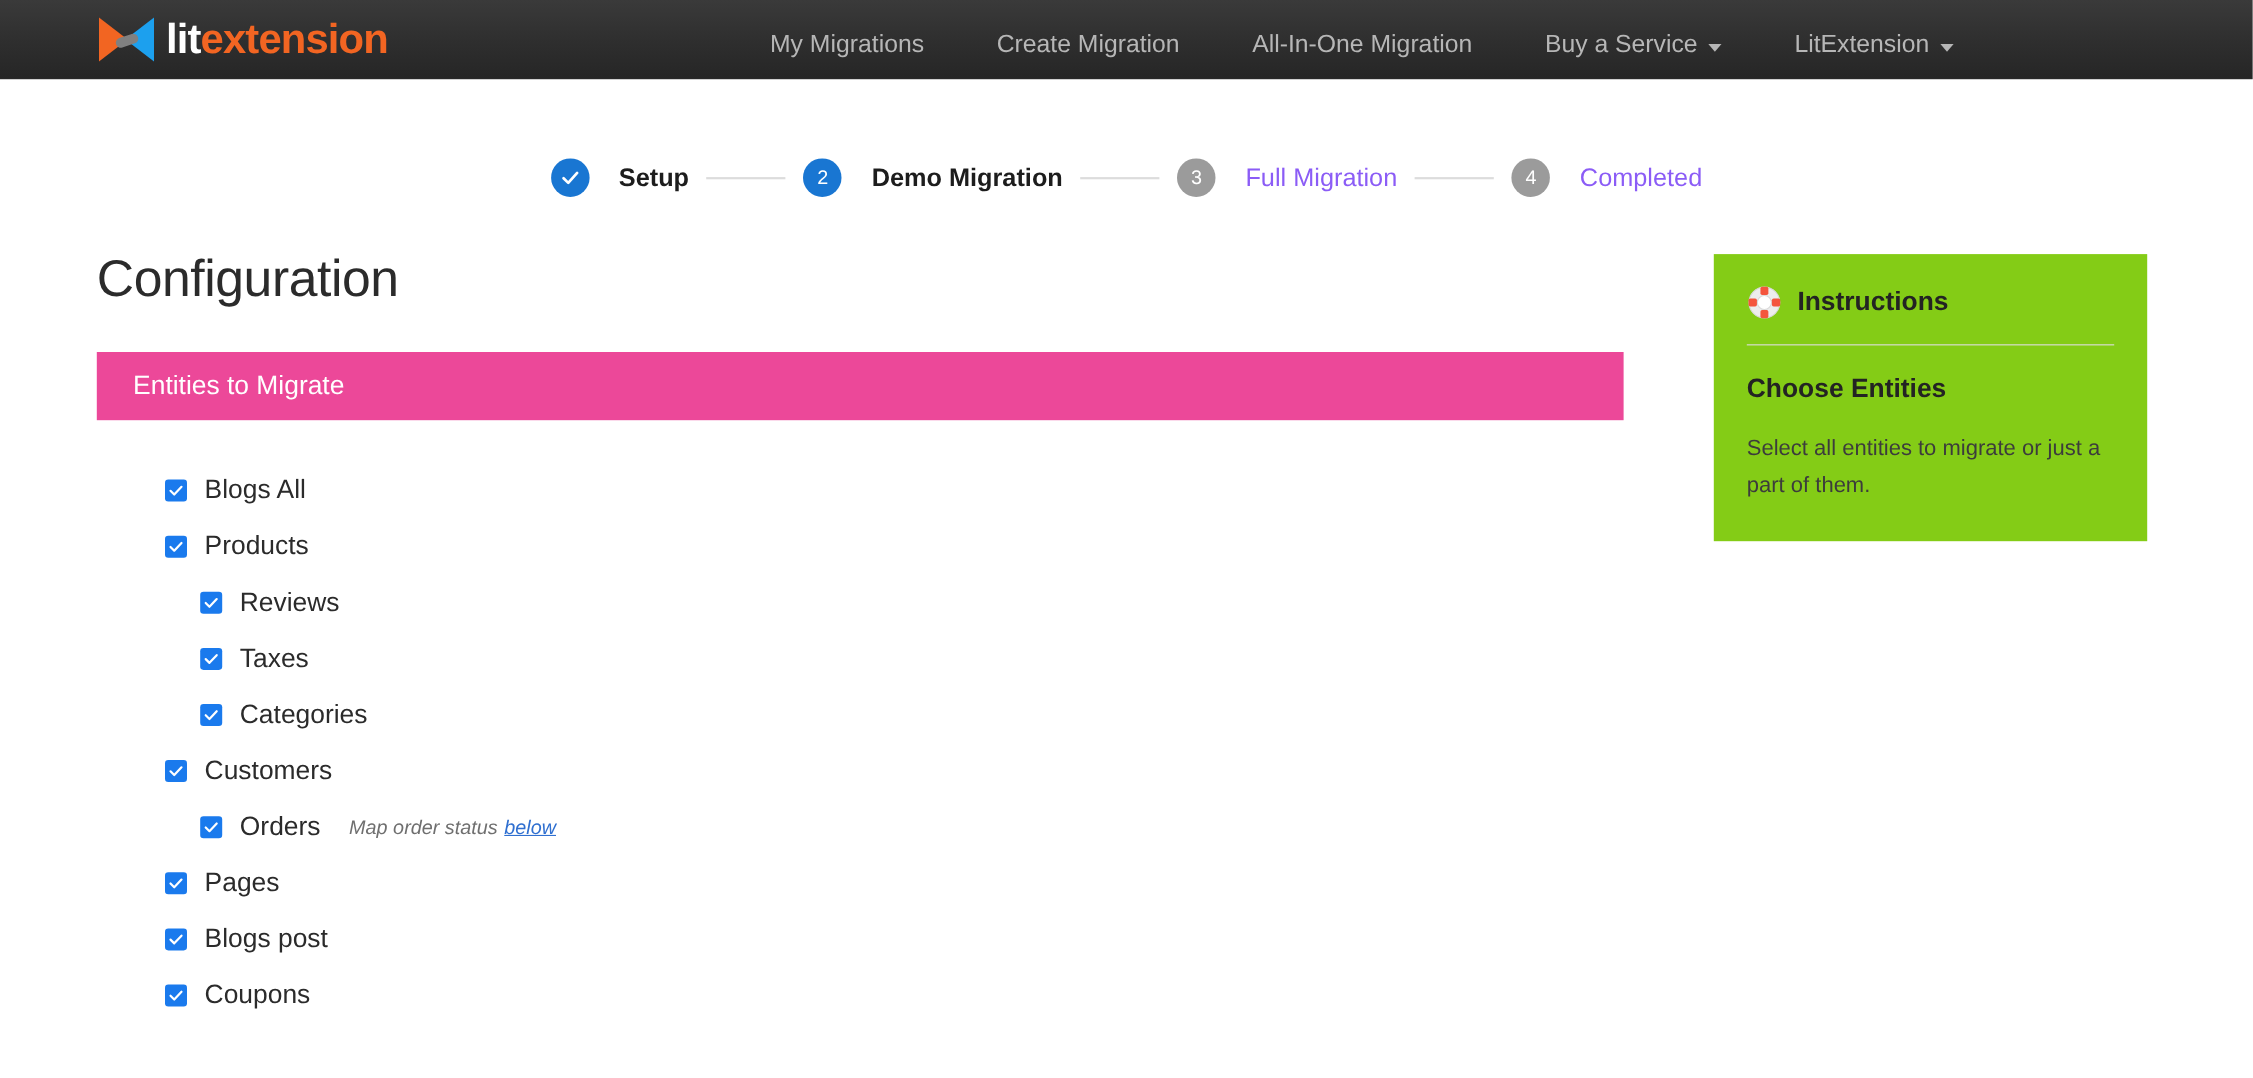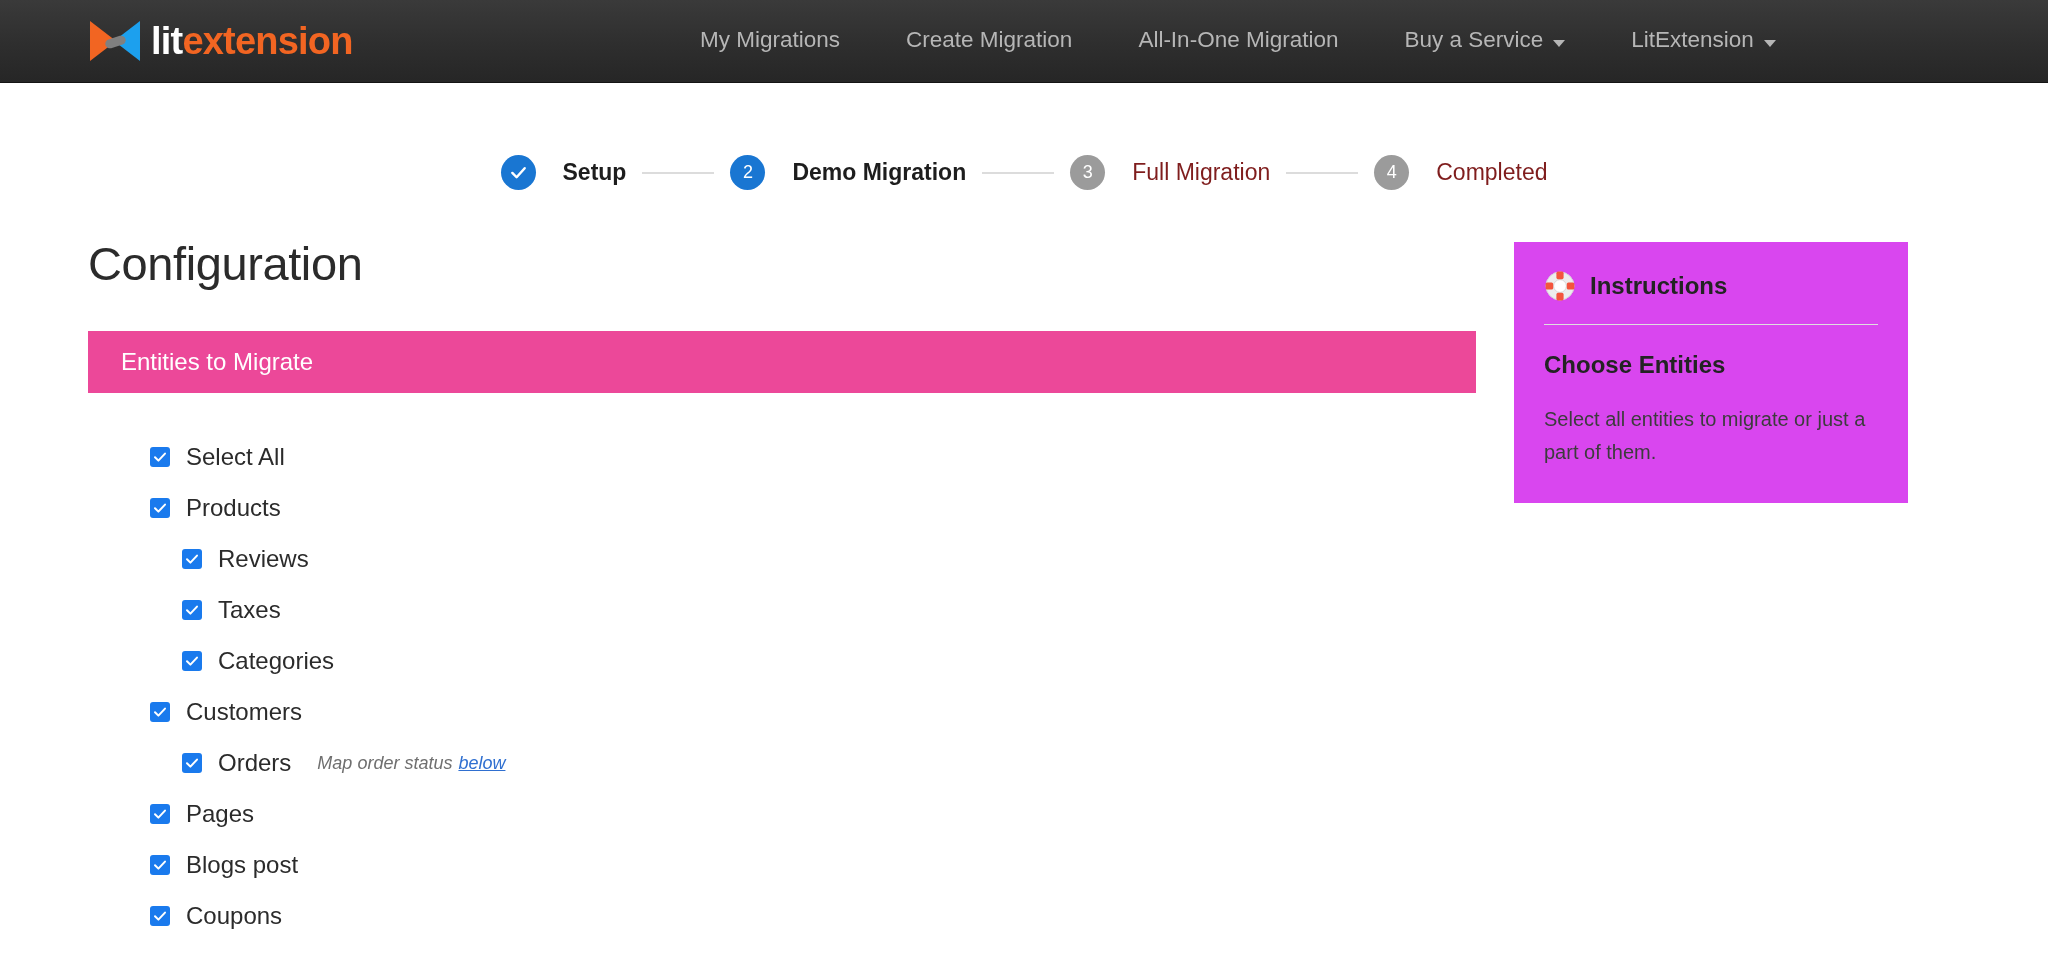--- a/index.html
+++ b/index.html
@@ -8,21 +8,21 @@
     width: 2048px;
     height: 980px;
     background: #ffffff;
     font-family: "Liberation Sans", sans-serif;
     overflow: hidden;
   }
 
   
   .navbar {
     width: 2048px;
-    height: 83px;
+    height: 72px;
     background: linear-gradient(180deg, #3a3a3a 0%, #2e2e2e 55%, #262626 100%);
     border-bottom: 1px solid #141414;
     display: flex;
     align-items: center;
     position: relative;
   }
 
   .brand {
     display: flex;
     align-items: center;
@@ -116,21 +116,21 @@
     display: block;
   }
 
   .step-label {
     margin-left: 27px;
     font-size: 23px;
     white-space: nowrap;
     line-height: 1;
   }
   .step-label.active   { color: #1d1d1d; font-weight: bold; }
-  .step-label.inactive { color: #7f1d1d; font-weight: normal; }
+  .step-label.inactive { color: #8b5cf6; font-weight: normal; }
 
   .step-line {
     width: 72px;
     height: 2px;
     background: #dcdcdc;
     margin: 0 16px;
     flex: 0 0 auto;
   }
 
   
@@ -218,24 +218,24 @@
     color: #2f6fd0;
     font-style: italic;
     text-decoration: underline;
     margin-left: 6px;
     cursor: pointer;
   }
 
   
   .aside {
     position: absolute;
-    left: 1514px;
+    left: 1558px;
     top: 52px;
     width: 394px;
-    background: #d946ef;
+    background: #84cc16;
     padding: 28px 30px 34px 30px;
   }
 
   .aside-head {
     display: flex;
     align-items: center;
     padding-bottom: 22px;
     border-bottom: 1px solid #dfdfdf;
   }
 
@@ -350,21 +350,21 @@
     </div>
 
     <div class="entity-list">
 
       <div class="entity-row">
         <span class="cbox">
           <svg viewBox="0 0 14 14">
             <path d="M2 7.2 L5.4 10.6 L12 3.6" fill="none" stroke="#ffffff" stroke-width="2" stroke-linecap="round" stroke-linejoin="round"></path>
           </svg>
         </span>
-        <span class="entity-label">Select All</span>
+        <span class="entity-label">Blogs All</span>
       </div>
 
       <div class="entity-row">
         <span class="cbox">
           <svg viewBox="0 0 14 14">
             <path d="M2 7.2 L5.4 10.6 L12 3.6" fill="none" stroke="#ffffff" stroke-width="2" stroke-linecap="round" stroke-linejoin="round"></path>
           </svg>
         </span>
         <span class="entity-label">Products</span>
       </div>

